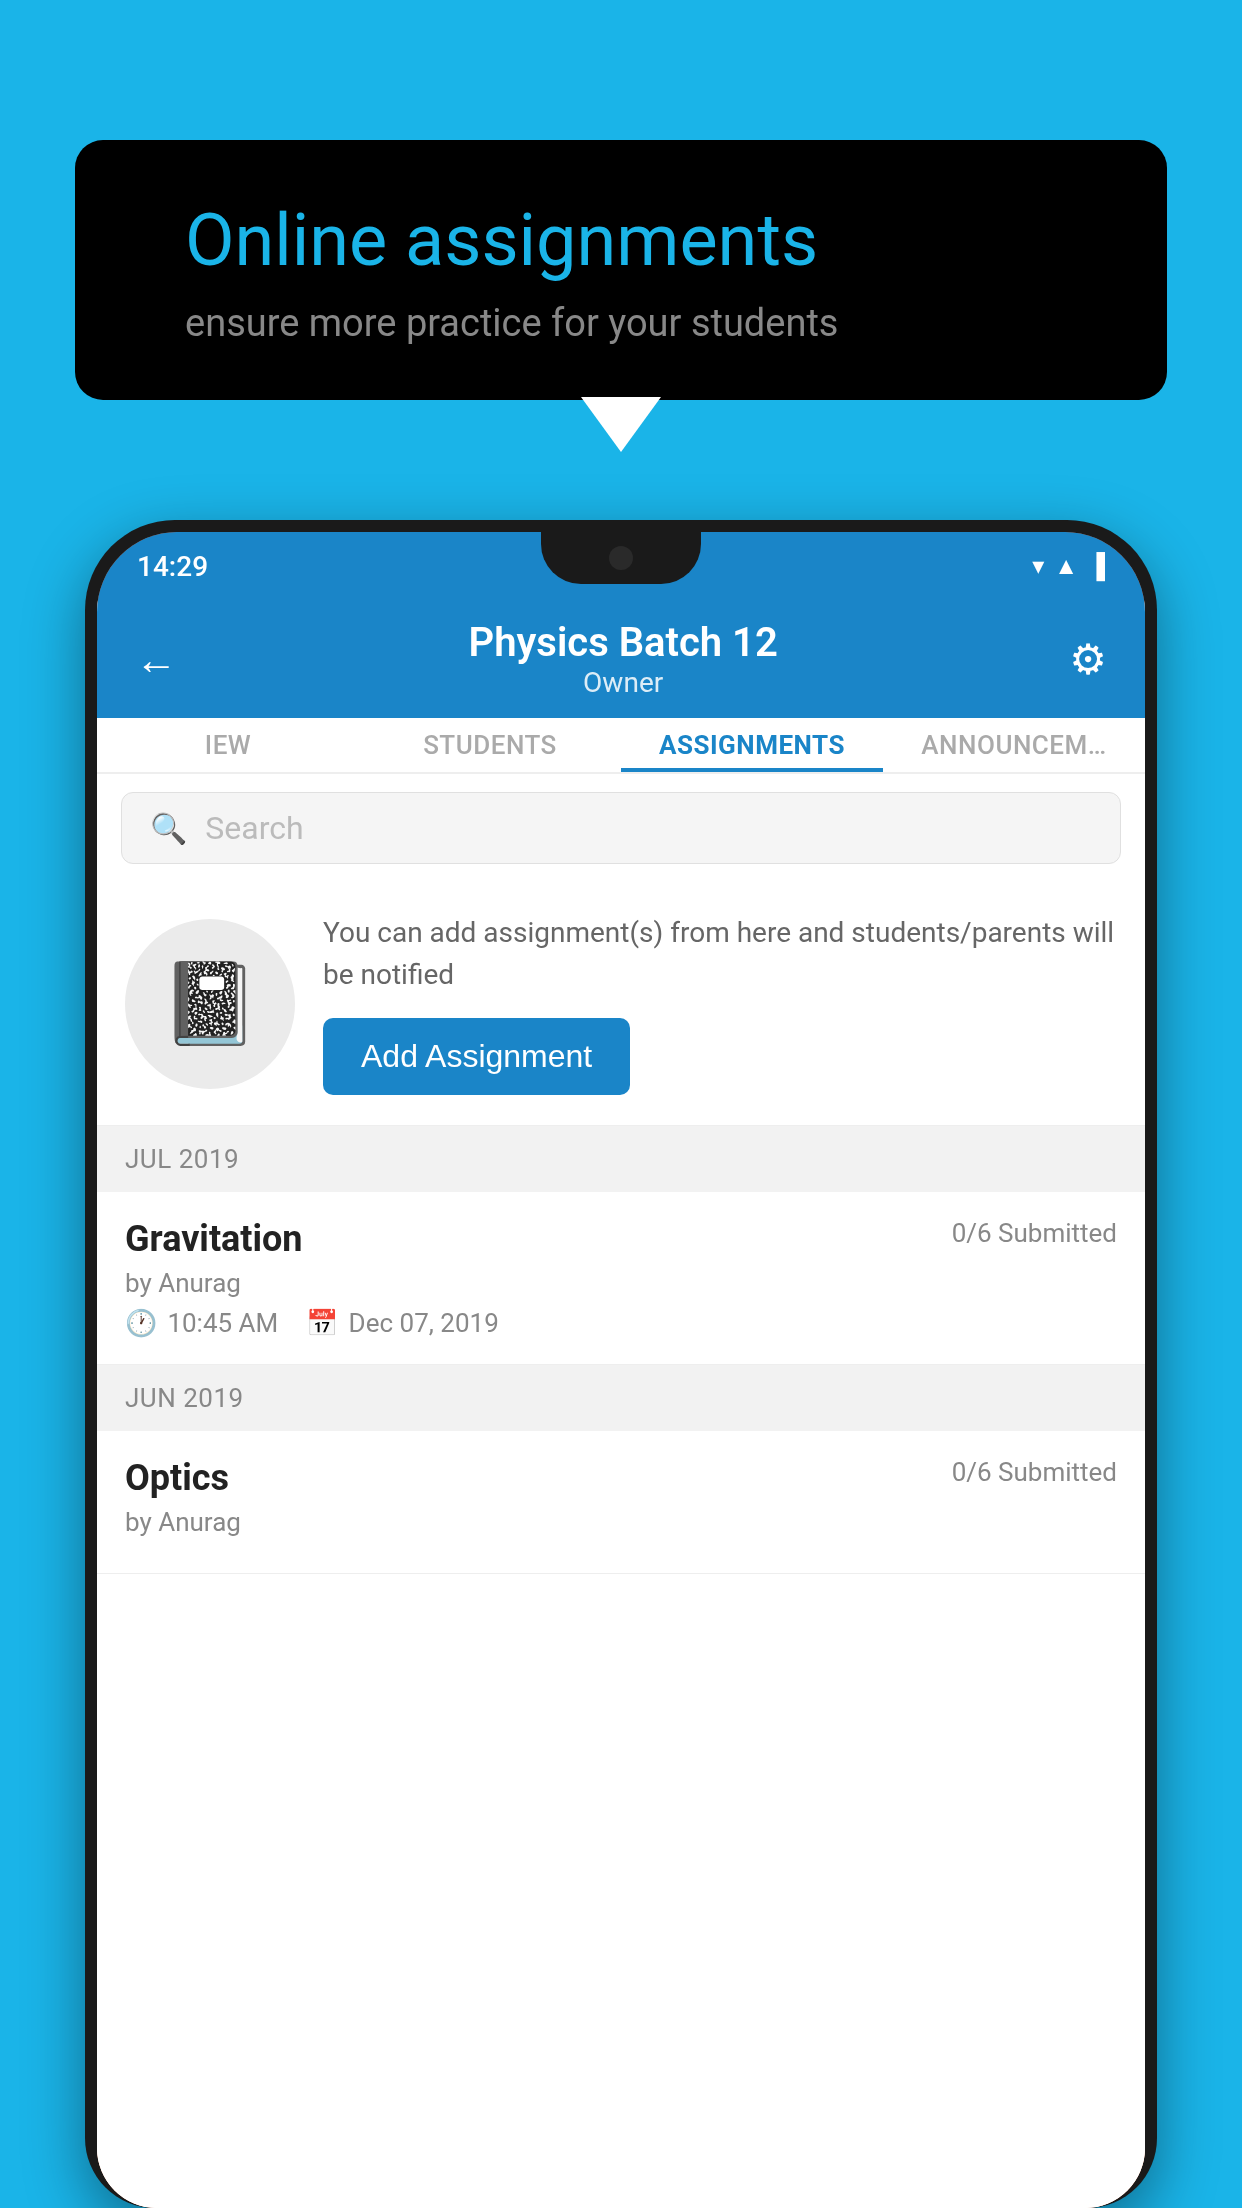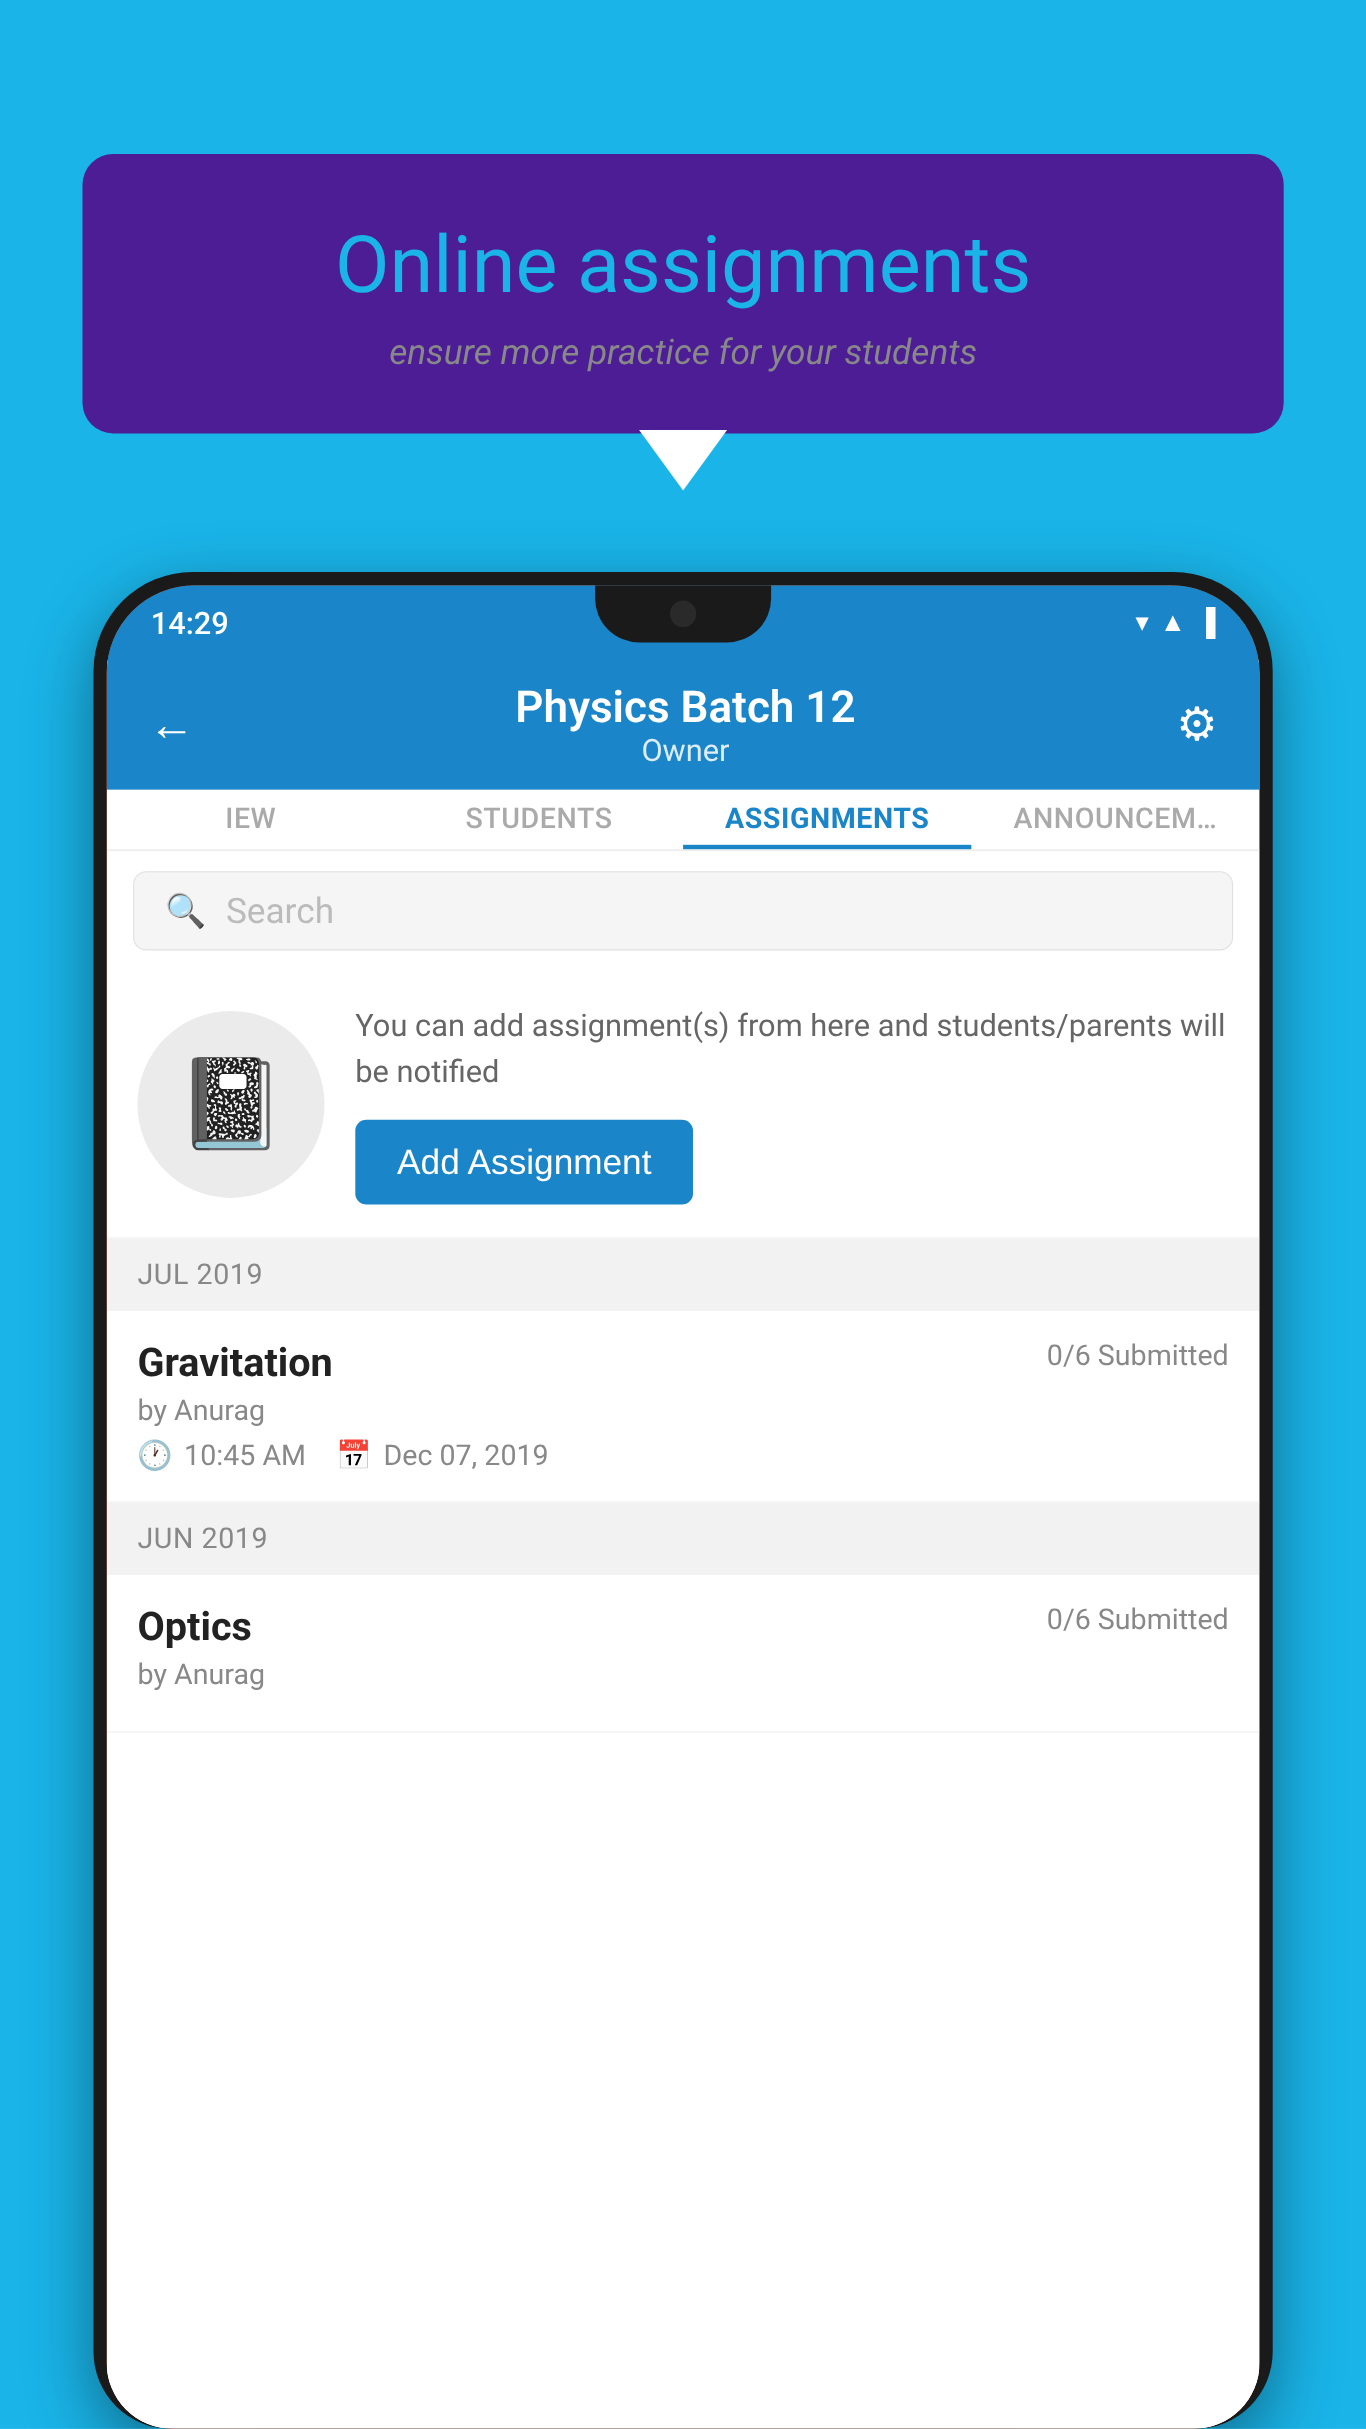--- a/index.html
+++ b/index.html
@@ -14,24 +14,24 @@
 
     
     .speech-bubble-container {
       position: absolute;
       top: 140px;
       left: 75px;
       right: 75px;
       z-index: 10;
     }
     .speech-bubble {
-      background: #4c1d95;
+      background: #000000;
       border-radius: 28px;
-      padding: 60px 70px 55px;
-      text-align: center;
+      padding: 60px 110px 55px;
+      text-align: left;
       position: relative;
     }
     .speech-bubble::after {
       content: '';
       position: absolute;
       bottom: -52px;
       left: 50%;
       transform: translateX(-50%);
       width: 0;
       height: 0;
@@ -40,24 +40,23 @@
       border-top: 55px solid white;
     }
     .speech-bubble-title {
       font-size: 72px;
       font-weight: 400;
       color: #1ab4e8;
       line-height: 1.15;
       margin-bottom: 18px;
     }
     .speech-bubble-subtitle {
-      font-size: 32px;
+      font-size: 38px;
       color: #888;
       font-weight: 400;
-      font-style: italic;
     }
 
     
     .phone-frame {
       position: absolute;
       top: 520px;
       left: 85px;
       right: 85px;
       bottom: 0;
       background: #1a1a1a;

